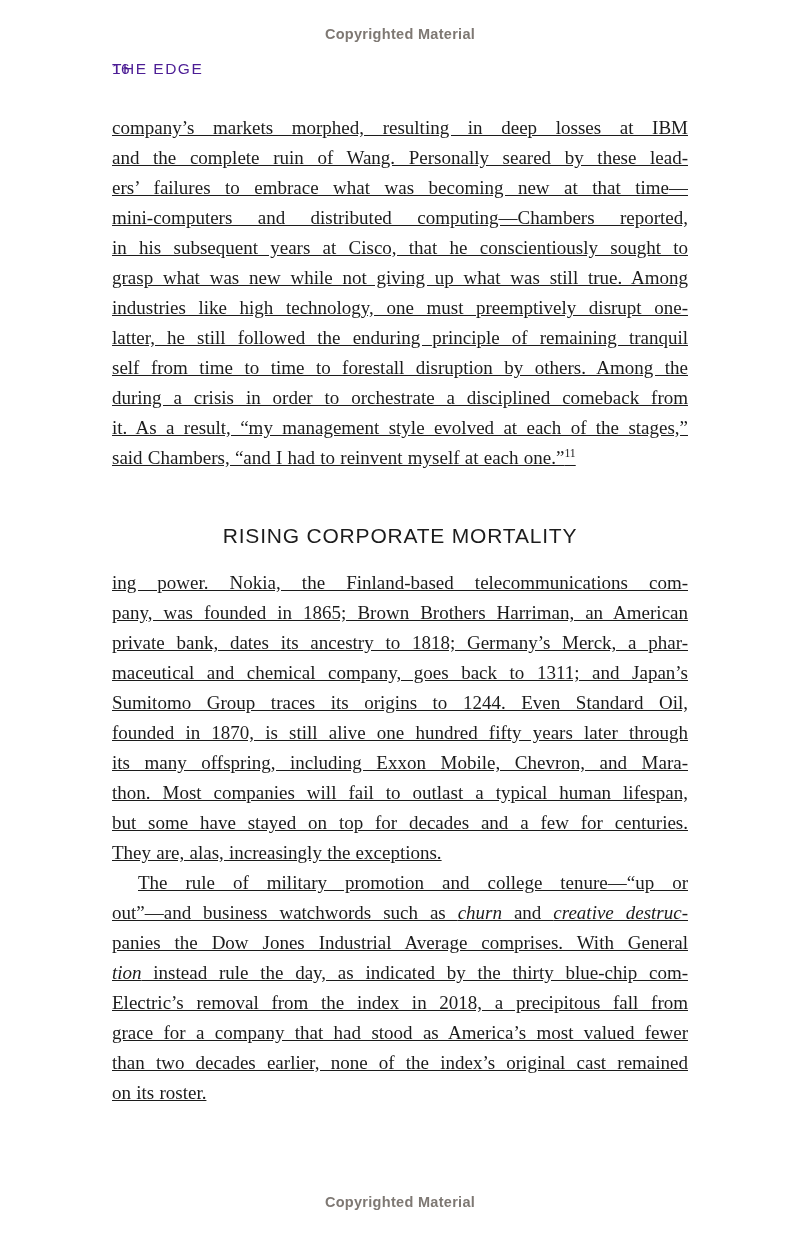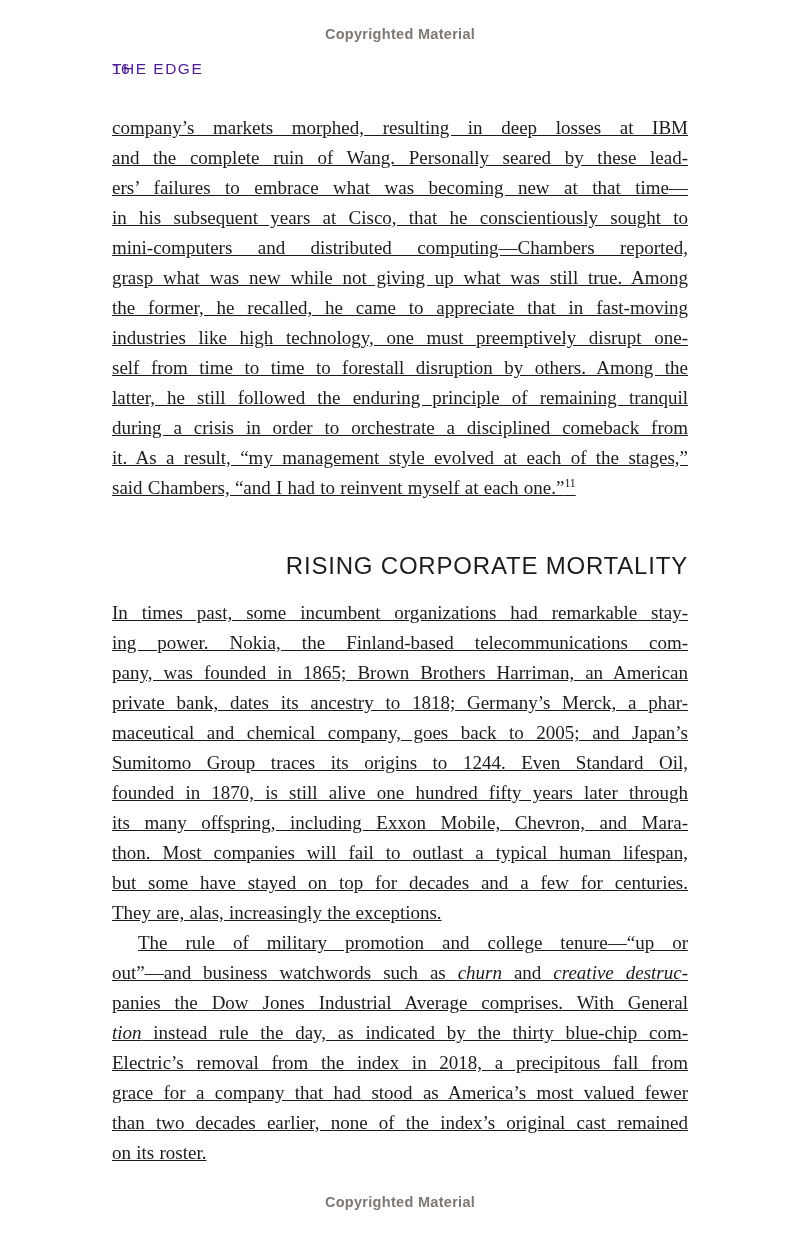--- a/index.html
+++ b/index.html
@@ -61,24 +61,24 @@
     height: 30px;
     overflow: hidden;
     text-align: justify;
     text-align-last: justify;
     word-spacing: 0.5px;
   }
   .line.last { text-align-last: left; }
   .line.indent { text-indent: 26px; }
   .section-heading {
     font-family: "Liberation Sans", sans-serif;
-    font-size: 24px;
+    font-size: 21px;
     line-height: 30px;
     letter-spacing: 0.8px;
-    text-align: right;
+    text-align: center;
     color: #1c1c1c;
     margin: 48px 0 17px 0;
   }
   em { font-style: italic; }
   sup { font-size: 0.62em; vertical-align: super; line-height: 0; margin-top: 34px; }
 </style>
 </head>
 <body>
 
 <div class="page">
@@ -88,38 +88,36 @@
   <div class="page-header">
     <span class="page-num">16</span>
     <div class="running-title">THE EDGE</div>
   </div>
 
   <div class="page-body" style="color: rgb(28, 28, 28);">
       <div class="paragraph">
         <div class="line"><span>company’s markets morphed, resulting in deep losses at IBM</span></div>
         <div class="line"><span>and the complete ruin of Wang. Personally seared by these lead-</span></div>
         <div class="line"><span>ers’ failures to embrace what was becoming new at that time—</span></div>
+        <div class="line"><span>mini-computers and distributed computing—Chambers reported,</span></div>
         <div class="line"><span>in his subsequent years at Cisco, that he conscientiously sought to</span></div>
-        <div class="line"><span>mini-computers and distributed computing—Chambers reported,</span></div>
         <div class="line"><span>grasp what was new while not giving up what was still true. Among</span></div>
-        <div class="line"><span>the former, he recalled, he came to appreciate that in fast-moving</span></div>
         <div class="line"><span>industries like high technology, one must preemptively disrupt one-</span></div>
+        <div class="line"><span>latter, he still followed the enduring principle of remaining tranquil</span></div>
         <div class="line"><span>self from time to time to forestall disruption by others. Among the</span></div>
-        <div class="line"><span>latter, he still followed the enduring principle of remaining tranquil</span></div>
         <div class="line"><span>during a crisis in order to orchestrate a disciplined comeback from</span></div>
         <div class="line"><span>it. As a result, “my management style evolved at each of the stages,”</span></div>
         <div class="line last"><span>said Chambers, “and I had to reinvent myself at each one.”</span><sup>11</sup></div>
       </div>
       <div class="section-heading">RISING CORPORATE MORTALITY</div>
       <div class="paragraph">
-        <div class="line"><span>In times past, some incumbent organizations had remarkable stay-</span></div>
         <div class="line"><span>ing power. Nokia, the Finland-based telecommunications com-</span></div>
         <div class="line"><span>pany, was founded in 1865; Brown Brothers Harriman, an American</span></div>
         <div class="line"><span>private bank, dates its ancestry to 1818; Germany’s Merck, a phar-</span></div>
-        <div class="line"><span>maceutical and chemical company, goes back to 2005; and Japan’s</span></div>
+        <div class="line"><span>maceutical and chemical company, goes back to 1311; and Japan’s</span></div>
         <div class="line"><span>Sumitomo Group traces its origins to 1244. Even Standard Oil,</span></div>
         <div class="line"><span>founded in 1870, is still alive one hundred fifty years later through</span></div>
         <div class="line"><span>its many offspring, including Exxon Mobile, Chevron, and Mara-</span></div>
         <div class="line"><span>thon. Most companies will fail to outlast a typical human lifespan,</span></div>
         <div class="line"><span>but some have stayed on top for decades and a few for centuries.</span></div>
         <div class="line last"><span>They are, alas, increasingly the exceptions.</span></div>
       </div>
       <div class="paragraph">
         <div class="line indent"><span>The rule of military promotion and college tenure—“up or</span></div>
         <div class="line"><span>out”—and business watchwords such as </span><em>churn</em><span> and </span><em>creative destruc-</em></div>

